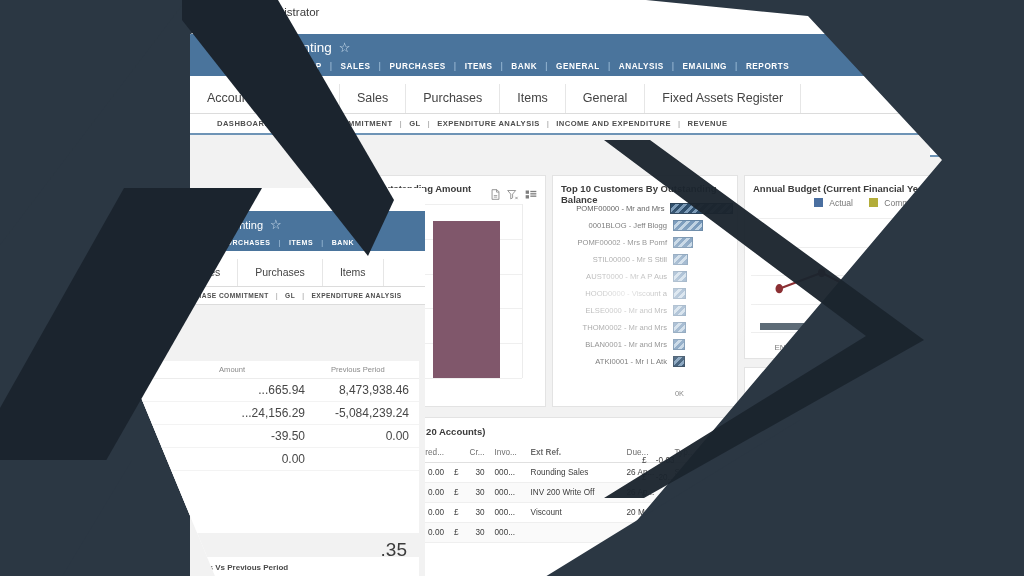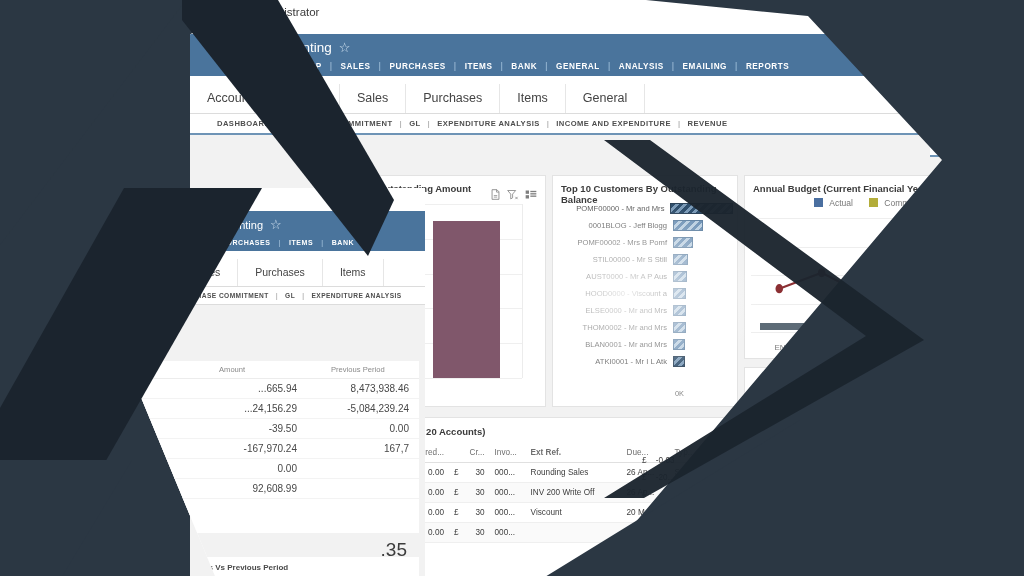--- a/index.html
+++ b/index.html
@@ -81,21 +81,21 @@
   .tbl-title { font-size: 9.5px; font-weight: bold; color: #3a3a3a; padding: 8px 10px 6px; }
   .tbl { width: 100%; border-collapse: collapse; font-size: 8.2px; color: #3d3d3d; }
   .tbl th { font-weight: normal; color: #6f6f6f; text-align: left; padding: 5px 5px; border-bottom: 1px solid #e0e0e0; white-space: nowrap; }
   .tbl td { padding: 5px 5px; border-bottom: 1px solid #efefef; white-space: nowrap; }
   .tbl td.b { font-weight: bold; }
   .tbl .num { text-align: right; }
   .tbl tr:nth-child(even) td { background: #fafafa; }
 
   
   .sum-head { display: flex; justify-content: flex-end; gap: 34px; font-size: 7.6px; color: #8a8a8a; padding: 4px 10px; border-bottom: 1px solid #ececec; }
-  .sum-row { display: flex; justify-content: flex-end; gap: 34px; font-size: 10px; color: #474747; padding: 4px 10px; border-bottom: 1px solid #f3f3f3; }
+  .sum-row { display: flex; justify-content: flex-end; gap: 26px; font-size: 12px; color: #474747; padding: 4px 10px; border-bottom: 1px solid #f3f3f3; }
   .sum-row span { width: 78px; text-align: right; }
   .sum-head span { width: 78px; }
   .big-num { font-size: 19px; color: #3c3c3c; text-align: right; padding: 6px 12px; }
   .panel-cap { font-size: 8px; font-weight: bold; color: #4a4a4a; padding: 6px 10px; }
 
   .shade { position: absolute; pointer-events: none; }
 </style>
 </head>
 <body>
 
@@ -179,20 +179,21 @@
 
     <div class="whitegap"></div>
 
     <div class="maintabs">
       <div class="tab">Accounts</div>
       <div class="tab">Bank</div>
       <div class="tab">Sales</div>
       <div class="tab">Purchases</div>
       <div class="tab">Items</div>
       <div class="tab">General</div>
+      <div class="tab">Fixed Assets Register</div>
     </div>
 
     <div class="subnav">
       <span class="item">DASHBOARD</span>
         <span class="sep">|</span>
       <span class="item">PURCHASE COMMITMENT</span>
         <span class="sep">|</span>
       <span class="item">GL</span>
         <span class="sep">|</span>
       <span class="item">EXPENDITURE ANALYSIS</span>
@@ -475,29 +476,21 @@
         </div>
         <div class="sum-row">
           <span>...24,156.29</span>
           <span>-5,084,239.24</span>
         </div>
         <div class="sum-row">
           <span>-39.50</span>
           <span>0.00</span>
         </div>
         <div class="sum-row">
-          <span>-167,970.24</span>
-          <span>167,7</span>
-        </div>
-        <div class="sum-row">
           <span>0.00</span>
-          <span></span>
-        </div>
-        <div class="sum-row">
-          <span>92,608.99</span>
           <span></span>
         </div>
       </div>
 
       <div class="big-num" style="position:absolute; left:6px; top:228px; width:288px;">.35</div>
 
       <div class="card" style="left:6px; top:252px; width:288px; height:76px; border:none;">
         <div class="panel-cap">Expense Measures Vs Previous Period</div>
 
       </div>

